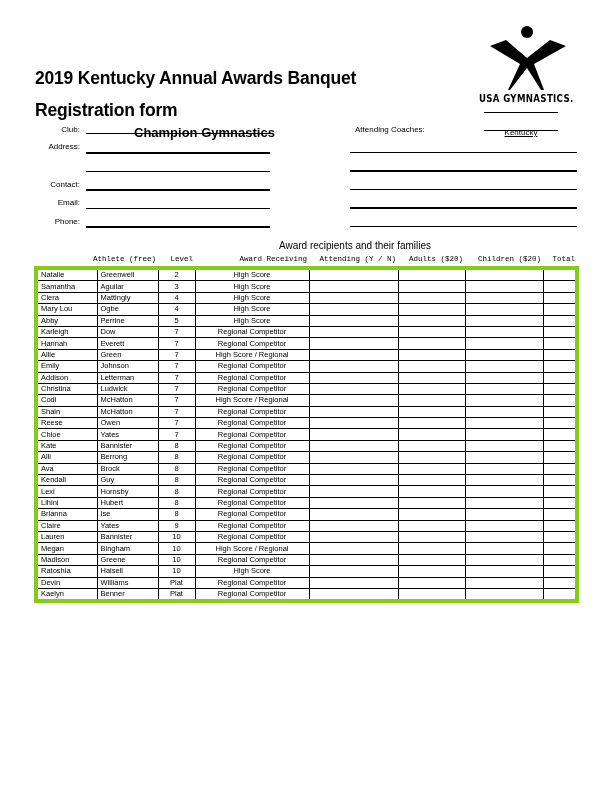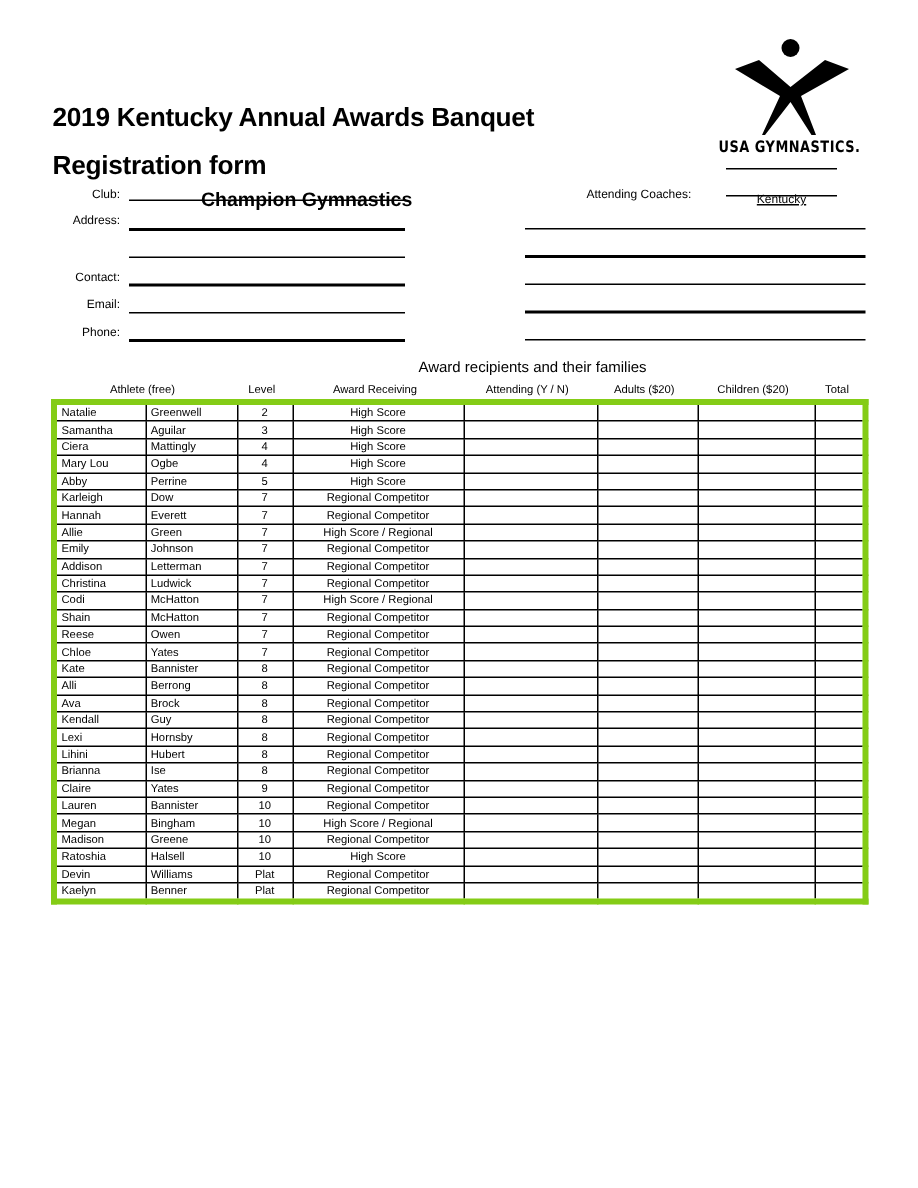--- a/index.html
+++ b/index.html
@@ -8,21 +8,21 @@
   .abs { position:absolute; }
   .title { font-weight:bold; font-size:17.5px; left:35px; letter-spacing:-0.2px;margin-top:32px; }
   .lbl { font-size:8px; text-align:right; width:46px; left:34px; }
   .line { position:absolute; border-bottom:1.2px solid #000; height:0; }
   .line.thick { border-bottom-width:2px; }
   .club-val { font-size:13px; font-weight:bold; left:102px; top:125px;margin-left:32px; }
   .logo { left:484px; top:24px; width:86px; }
   .logo-text { left:479px; top:92px; font-size:10.5px; font-weight:bold; letter-spacing:0.4px; font-family:"DejaVu Sans", sans-serif; transform:scaleX(0.82); transform-origin:left; white-space:nowrap; }
   .state { left:484px; top:128px; width:74px; text-align:center; font-size:8px;text-decoration:underline; }
   .sec-title { left:0; width:612px; top:240px; font-size:10px; text-align:center; padding-left:98px; box-sizing:border-box; }
-  .hdr { top:255px; font-size:7.5px; text-align:center; white-space:nowrap; }
+  .hdr { top:255px; font-size:7.5px; text-align:right; white-space:nowrap;font-family:Liberation Mono, monospace; }
   table { position:absolute; left:34px; top:266px; border-collapse:collapse; table-layout:fixed; width:541px; border:4px solid #84cc16;padding-left:24px; }
   td { border:1px solid #000; height:10.4px; padding:0 0 0 3px; font-size:7.5px; line-height:10px; white-space:nowrap; overflow:hidden; }
   td.c { text-align:center; padding:0; }
 </style>
 </head>
 <body>
 
 <div class="abs title" style="top:36px;">2019 Kentucky Annual Awards Banquet</div>
 <div class="abs title" style="top:68px;">Registration form</div>
 
@@ -47,21 +47,21 @@
 
 <div class="abs lbl" style="top:180px;">Contact:</div>
 <div class="line thick" style="left:86px; top:189px; width:184px;"></div>
 
 <div class="abs lbl" style="top:198px;">Email:</div>
 <div class="line" style="left:86px; top:208px; width:184px;"></div>
 
 <div class="abs lbl" style="top:217px;">Phone:</div>
 <div class="line thick" style="left:86px; top:226px; width:184px;"></div>
 
-<div class="abs" style="left:355px; top:125px; font-size:8px;margin-left:36px;">Attending Coaches:</div>
+<div class="abs" style="left:355px; top:125px; font-size:8px;">Attending Coaches:</div>
 <div class="line" style="left:350px; top:152px; width:227px;"></div>
 <div class="line thick" style="left:350px; top:170px; width:227px;"></div>
 <div class="line" style="left:350px; top:189px; width:227px;"></div>
 <div class="line thick" style="left:350px; top:207px; width:227px;"></div>
 <div class="line" style="left:350px; top:226px; width:227px;"></div>
 
 <div class="abs sec-title">Award recipients and their families</div>
 
 <div class="abs hdr" style="left:34px; width:122px;">Athlete (free)</div>
 <div class="abs hdr" style="left:156px; width:37px;">Level</div>

